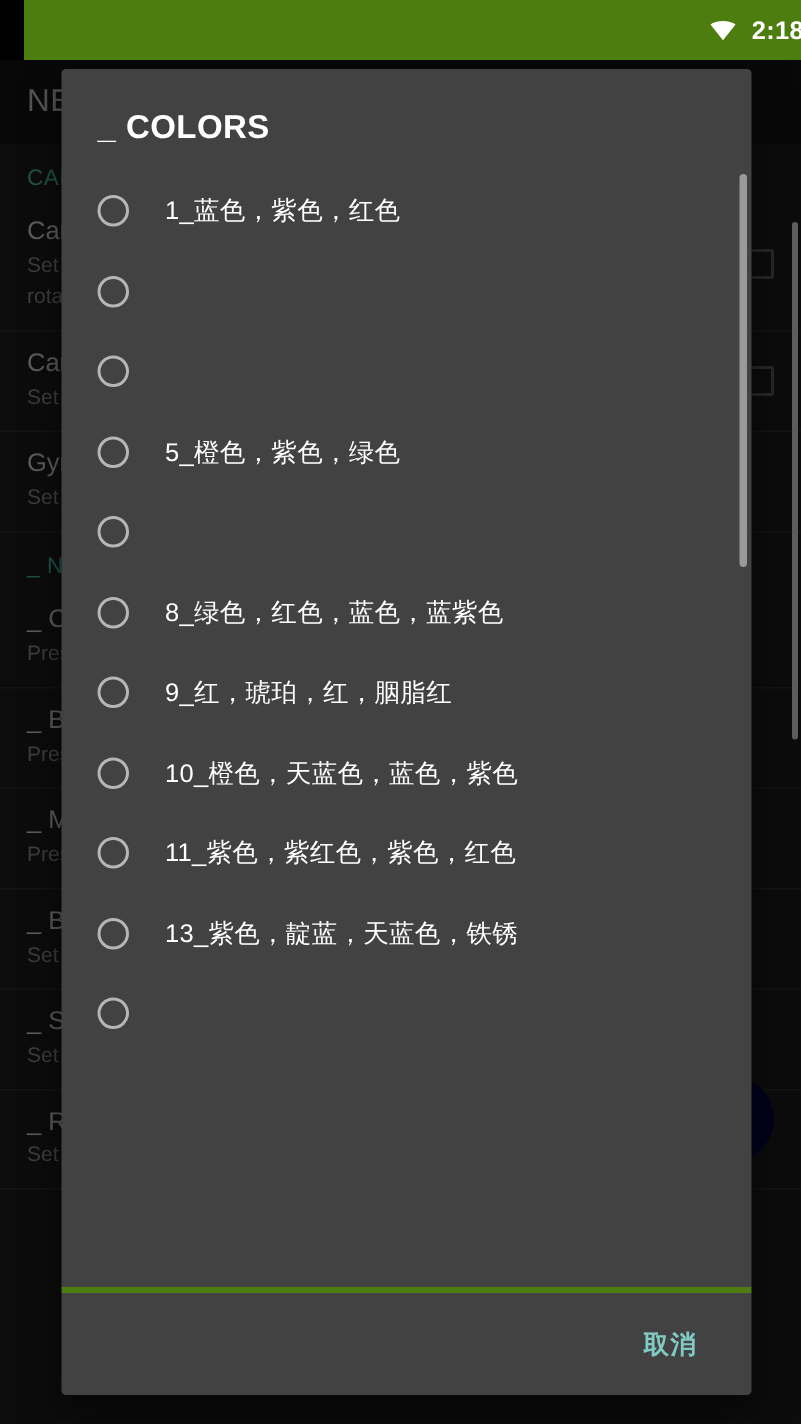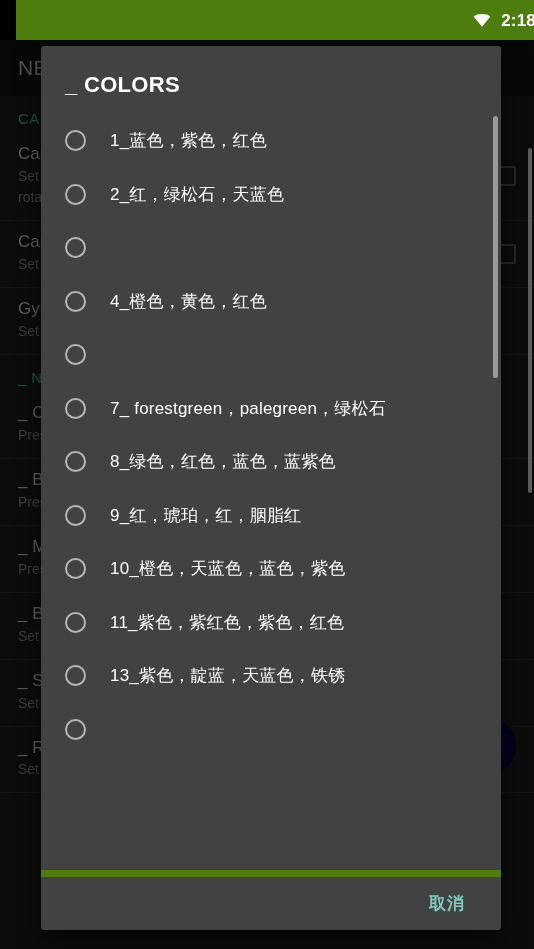--- a/index.html
+++ b/index.html
@@ -206,22 +206,22 @@
     position: absolute;
     right: 0;
     top: 2px;
     width: 5px;
     height: 262px;
     background: #9a9a9a;
     border-radius: 3px;
   }
   .dialog-footer {
     flex: 0 0 auto;
-    height: 60px;
-    border-top: 7px solid #4d7c0f;
+    height: 72px;
+    border-top: 4px solid #4d7c0f;
     display: flex;
     align-items: center;
     justify-content: flex-end;
     padding-right: 26px;
     box-sizing: border-box;
   }
   .btn-cancel {
     color: #80cbc4;
     font-size: 17px;
     font-weight: 700;
@@ -305,35 +305,30 @@
   <div class="dialog-title">_ COLORS</div>
 
   <div class="dialog-list-wrap">
     <div class="dialog-list" id="options-list">
         <div class="opt-row">
           <span class="radio"></span>
           <span class="opt-label">1_蓝色，紫色，红色</span>
         </div>
         <div class="opt-row">
           <span class="radio"></span>
-          <span class="opt-label">2_红，绿松石，天蓝色</span>
-        </div>
-        <div class="opt-row">
-          <span class="radio"></span>
-        </div>
-        <div class="opt-row">
-          <span class="radio"></span>
-          <span class="opt-label">4_橙色，黄色，红色</span>
-        </div>
-        <div class="opt-row">
-          <span class="radio"></span>
-        </div>
-        <div class="opt-row">
-          <span class="radio"></span>
-          <span class="opt-label">7_ forestgreen，palegreen，绿松石</span>
+        </div>
+        <div class="opt-row">
+          <span class="radio"></span>
+        </div>
+        <div class="opt-row">
+          <span class="radio"></span>
+          <span class="opt-label">5_橙色，紫色，绿色</span>
+        </div>
+        <div class="opt-row">
+          <span class="radio"></span>
         </div>
         <div class="opt-row">
           <span class="radio"></span>
           <span class="opt-label">8_绿色，红色，蓝色，蓝紫色</span>
         </div>
         <div class="opt-row">
           <span class="radio"></span>
           <span class="opt-label">9_红，琥珀，红，胭脂红</span>
         </div>
         <div class="opt-row">

